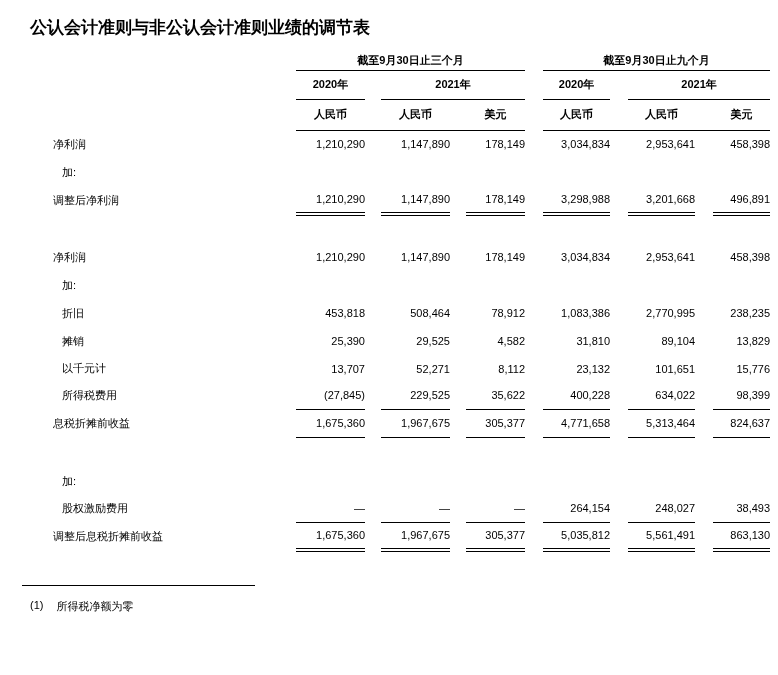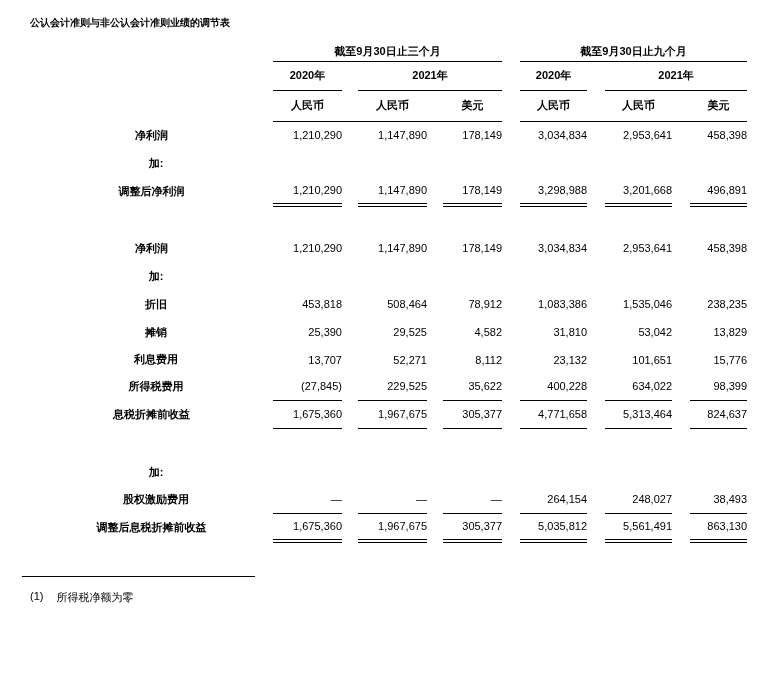--- a/index.html
+++ b/index.html
@@ -7,39 +7,40 @@
   body {
     width: 778px; height: 675px;
     background: #ffffff; color: #000000;
     font-family: "Liberation Sans", "DejaVu Sans", sans-serif;
     font-size: 11px;
     overflow: hidden;
   }
   .page { padding: 16px 0 0 30px; }
   .title {
     font-weight: bold;
-    font-size: 10px;
+    font-size: 17px;
     margin: 0 0 13px 0;
   }
   table.fin {
     border-collapse: collapse;
     table-layout: fixed;
     width: 717px;
+    margin-left: 23px;
   }
   td {
     padding: 0;
     vertical-align: middle;
     white-space: nowrap;
     overflow: hidden;
     font-size: 11px;
   }
   .hdr { font-weight: bold; }
   .ctr { text-align: center; }
   .num { text-align: right; }
-  .lbl { text-align: center; font-weight: bold; }
+  .lbl { text-align: left; }
   .indent { padding-left: 9px; }
   .bb  { border-bottom: 1px solid #000; }
   .bbd { border-bottom: 4px double #000; }
   tr.hr1 { height: 18px; }
   tr.hr2 { height: 29px; }
   tr.hr3 { height: 31px; }
   tr.hr4 { height: 37px; }
   tr.dr  { height: 28px; }
   tr.dr27{ height: 27px; }
   tr.sp1 { height: 29px; }
@@ -172,40 +173,40 @@
     <tr class="dr">
       <td class="lbl indent">折旧</td>
       <td class="num">453,818</td>
           <td></td>
       <td class="num">508,464</td>
           <td></td>
       <td class="num">78,912</td>
           <td></td>
       <td class="num">1,083,386</td>
           <td></td>
-      <td class="num">1,535,046</td>
+      <td class="num">2,770,995</td>
           <td></td>
       <td class="num">238,235</td>
     </tr>
     <tr class="dr">
       <td class="lbl indent">摊销</td>
       <td class="num">25,390</td>
           <td></td>
       <td class="num">29,525</td>
           <td></td>
       <td class="num">4,582</td>
           <td></td>
       <td class="num">31,810</td>
           <td></td>
-      <td class="num">53,042</td>
+      <td class="num">89,104</td>
           <td></td>
       <td class="num">13,829</td>
     </tr>
     <tr class="dr27">
-      <td class="lbl indent">利息费用</td>
+      <td class="lbl indent">以千元计</td>
       <td class="num">13,707</td>
           <td></td>
       <td class="num">52,271</td>
           <td></td>
       <td class="num">8,112</td>
           <td></td>
       <td class="num">23,132</td>
           <td></td>
       <td class="num">101,651</td>
           <td></td>

